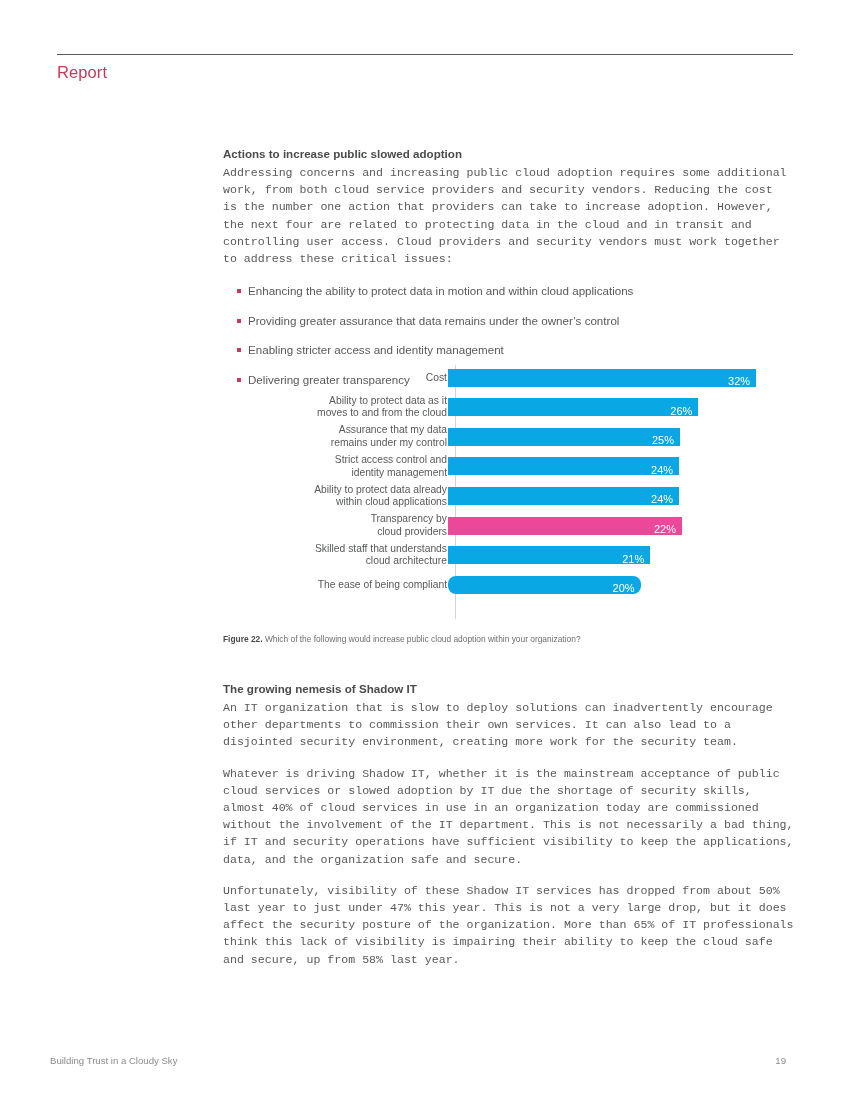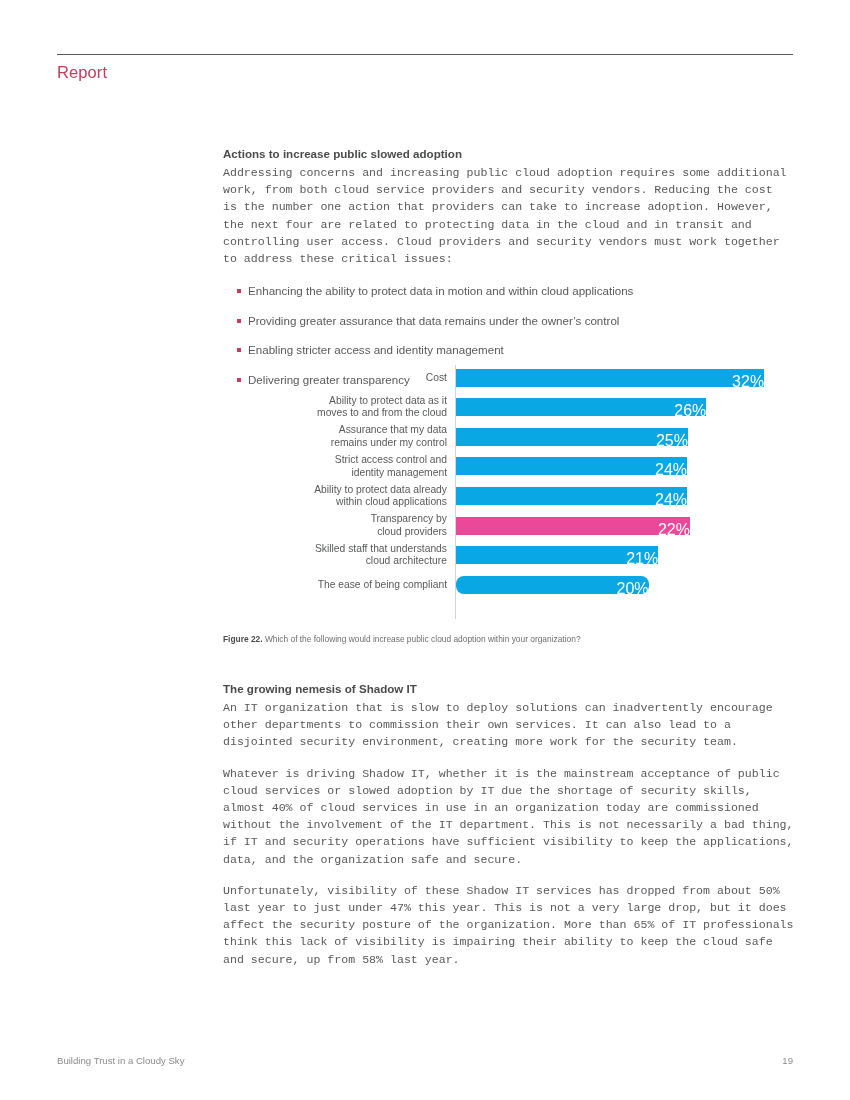--- a/index.html
+++ b/index.html
@@ -108,21 +108,21 @@
   }
   .chart-row {
     position: relative;
     height: 29.6px;
     display: flex;
     align-items: center;
   }
   .cat-label {
     width: 224px;
     text-align: right;
-    padding-right: 9px;
+    padding-right: 1px;
     font-size: 10.3px;
     line-height: 12.6px;
     color: #58595b;
     white-space: pre-line;
     flex: none;
   }
   .bar-area {
     position: relative;
     flex: 1;
     height: 29.6px;
@@ -132,21 +132,22 @@
     left: 0;
     top: 5.6px;
     height: 18px;
     background: #09a7e3;
     display: flex;
     align-items: center;
     justify-content: flex-end;
   }
   .bar-value {
     color: #ffffff;
-    font-size: 16px;
+    font-size: 11px;
+    padding-right: 6px;
     line-height: 1;
     margin-top: 8px;
   }
 
   
   .figure-caption {
     position: absolute;
     left: 223px;
     top: 633px;
     width: 570px;
@@ -163,21 +164,21 @@
   .lower {
     position: absolute;
     left: 223px;
     top: 680px;
     width: 573px;
   }
 
   
   .page-footer {
     position: absolute;
-    left: 57px;
+    left: 50px;
     top: 1055px;
     width: 736px;
     display: flex;
     justify-content: space-between;
     align-items: baseline;
     font-size: 9.6px;
     color: #8a8b8d;
     text-align: right;
   }
 </style>

